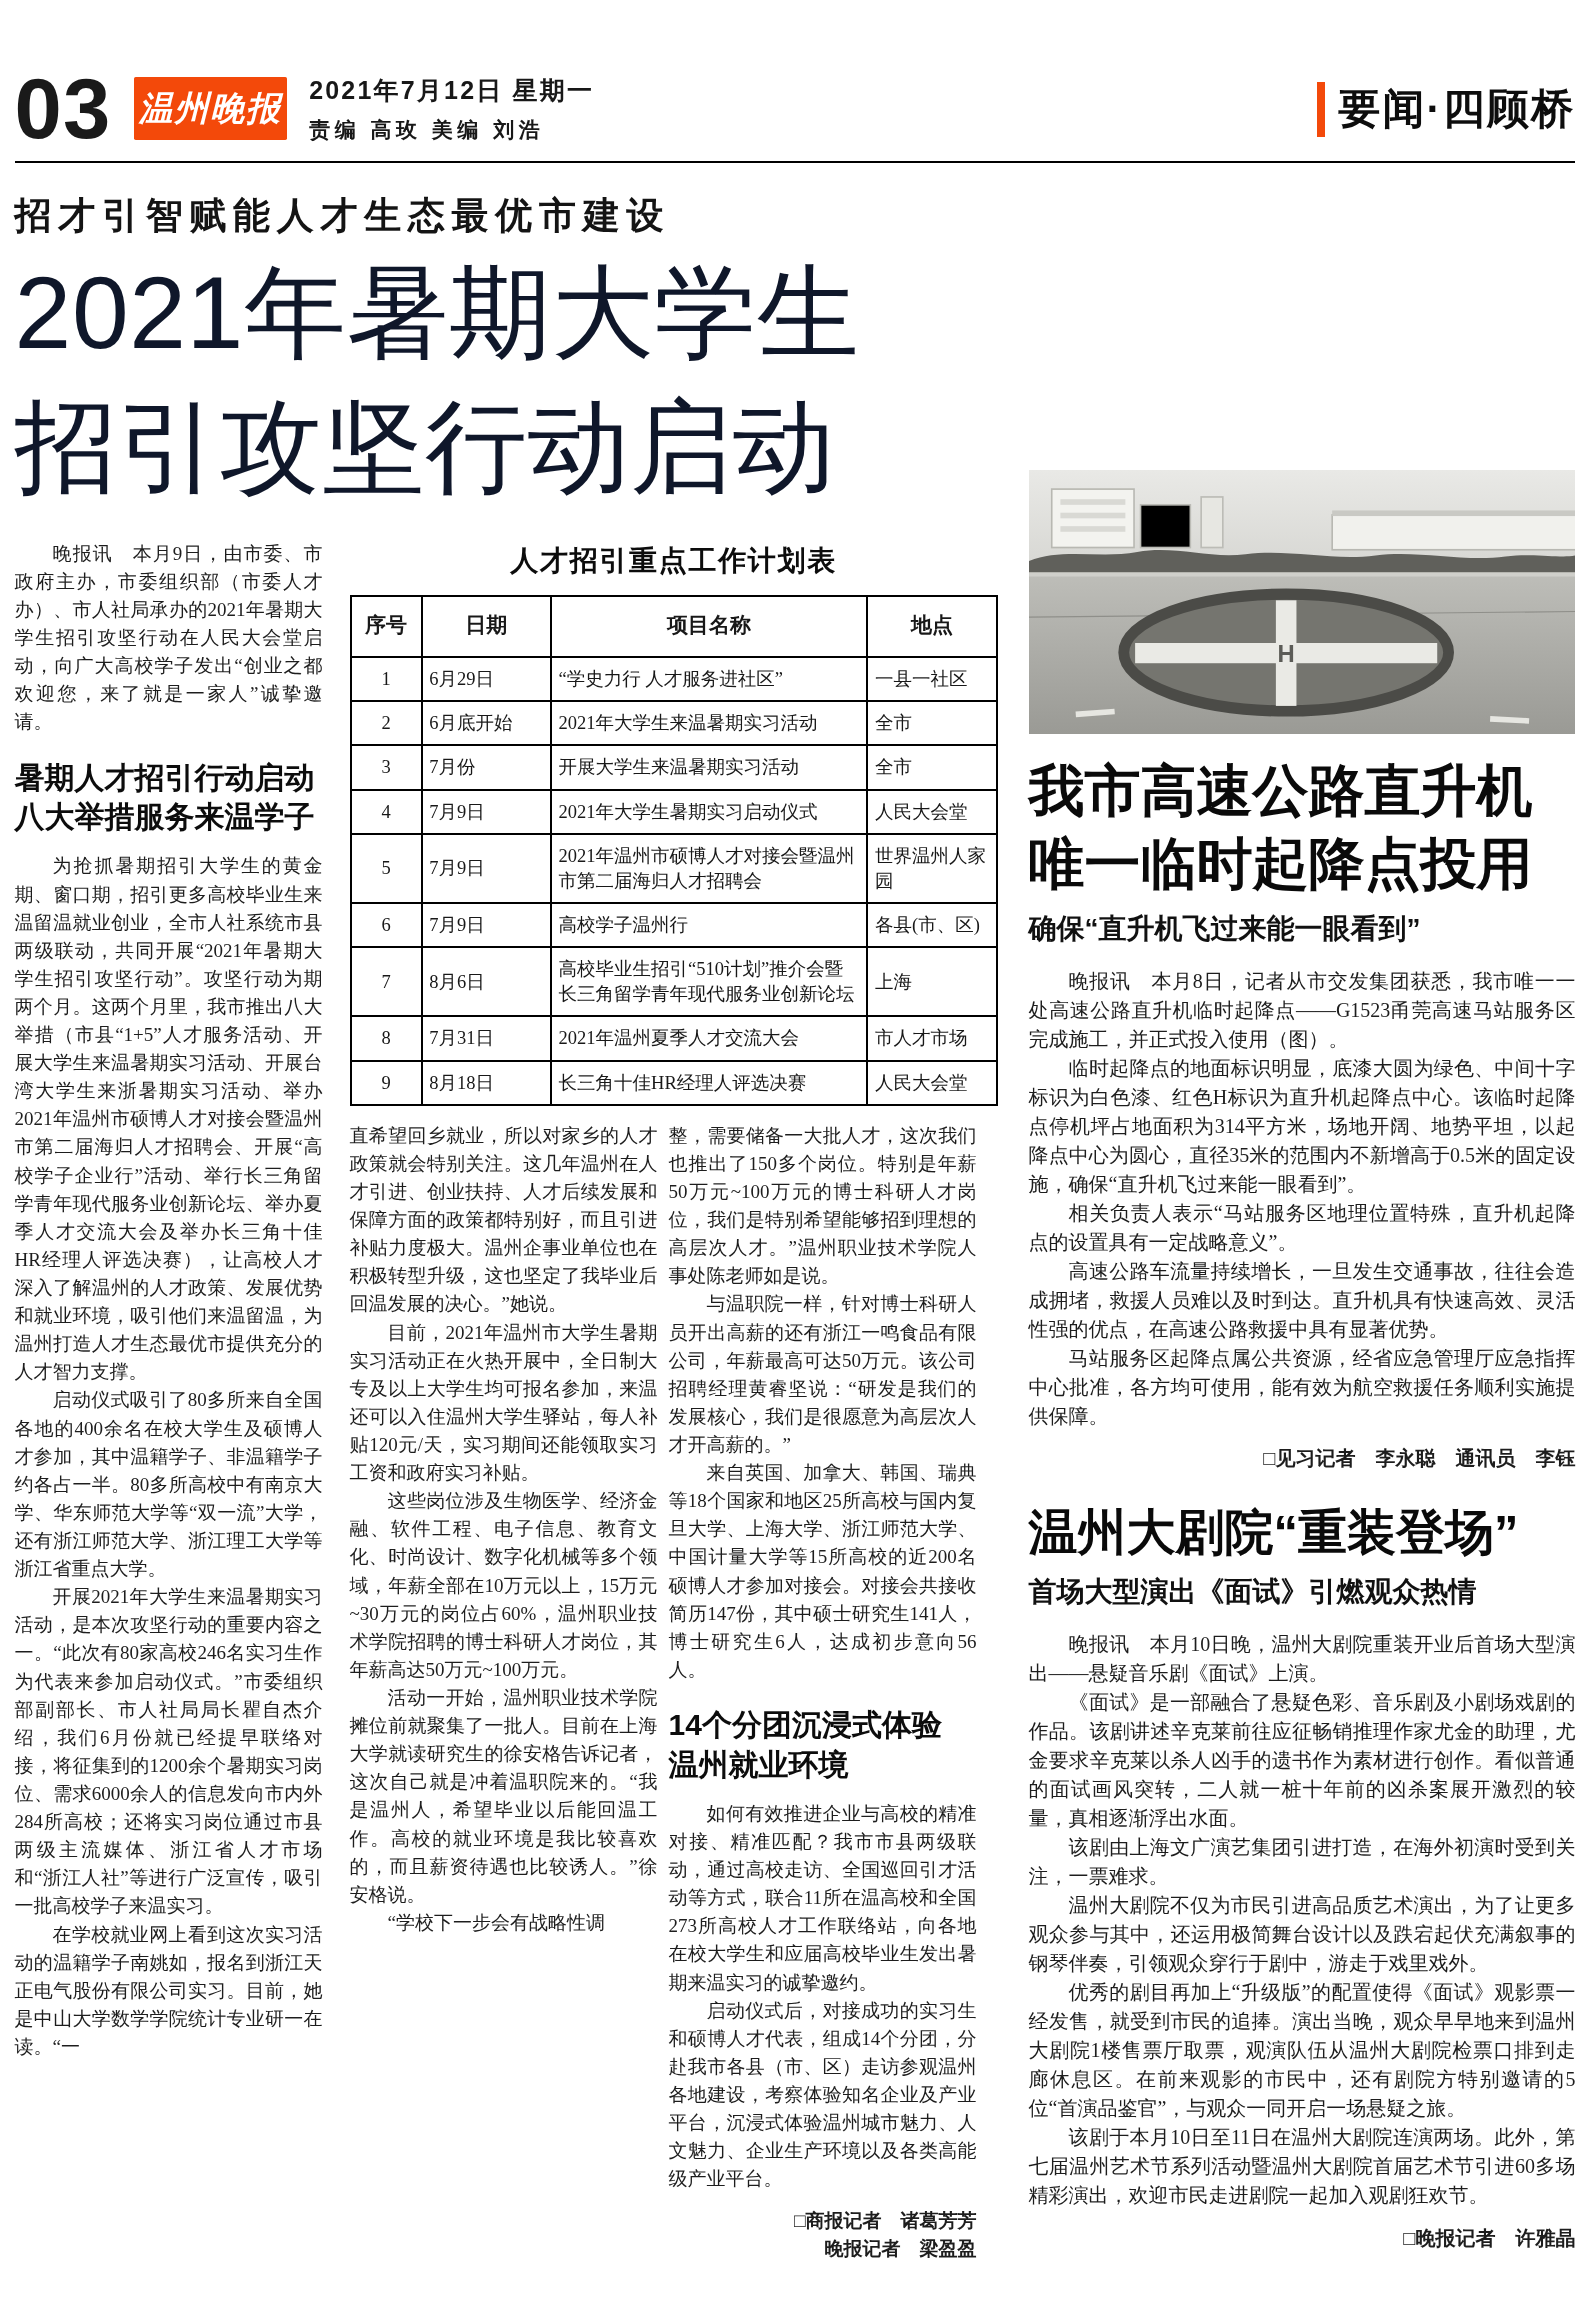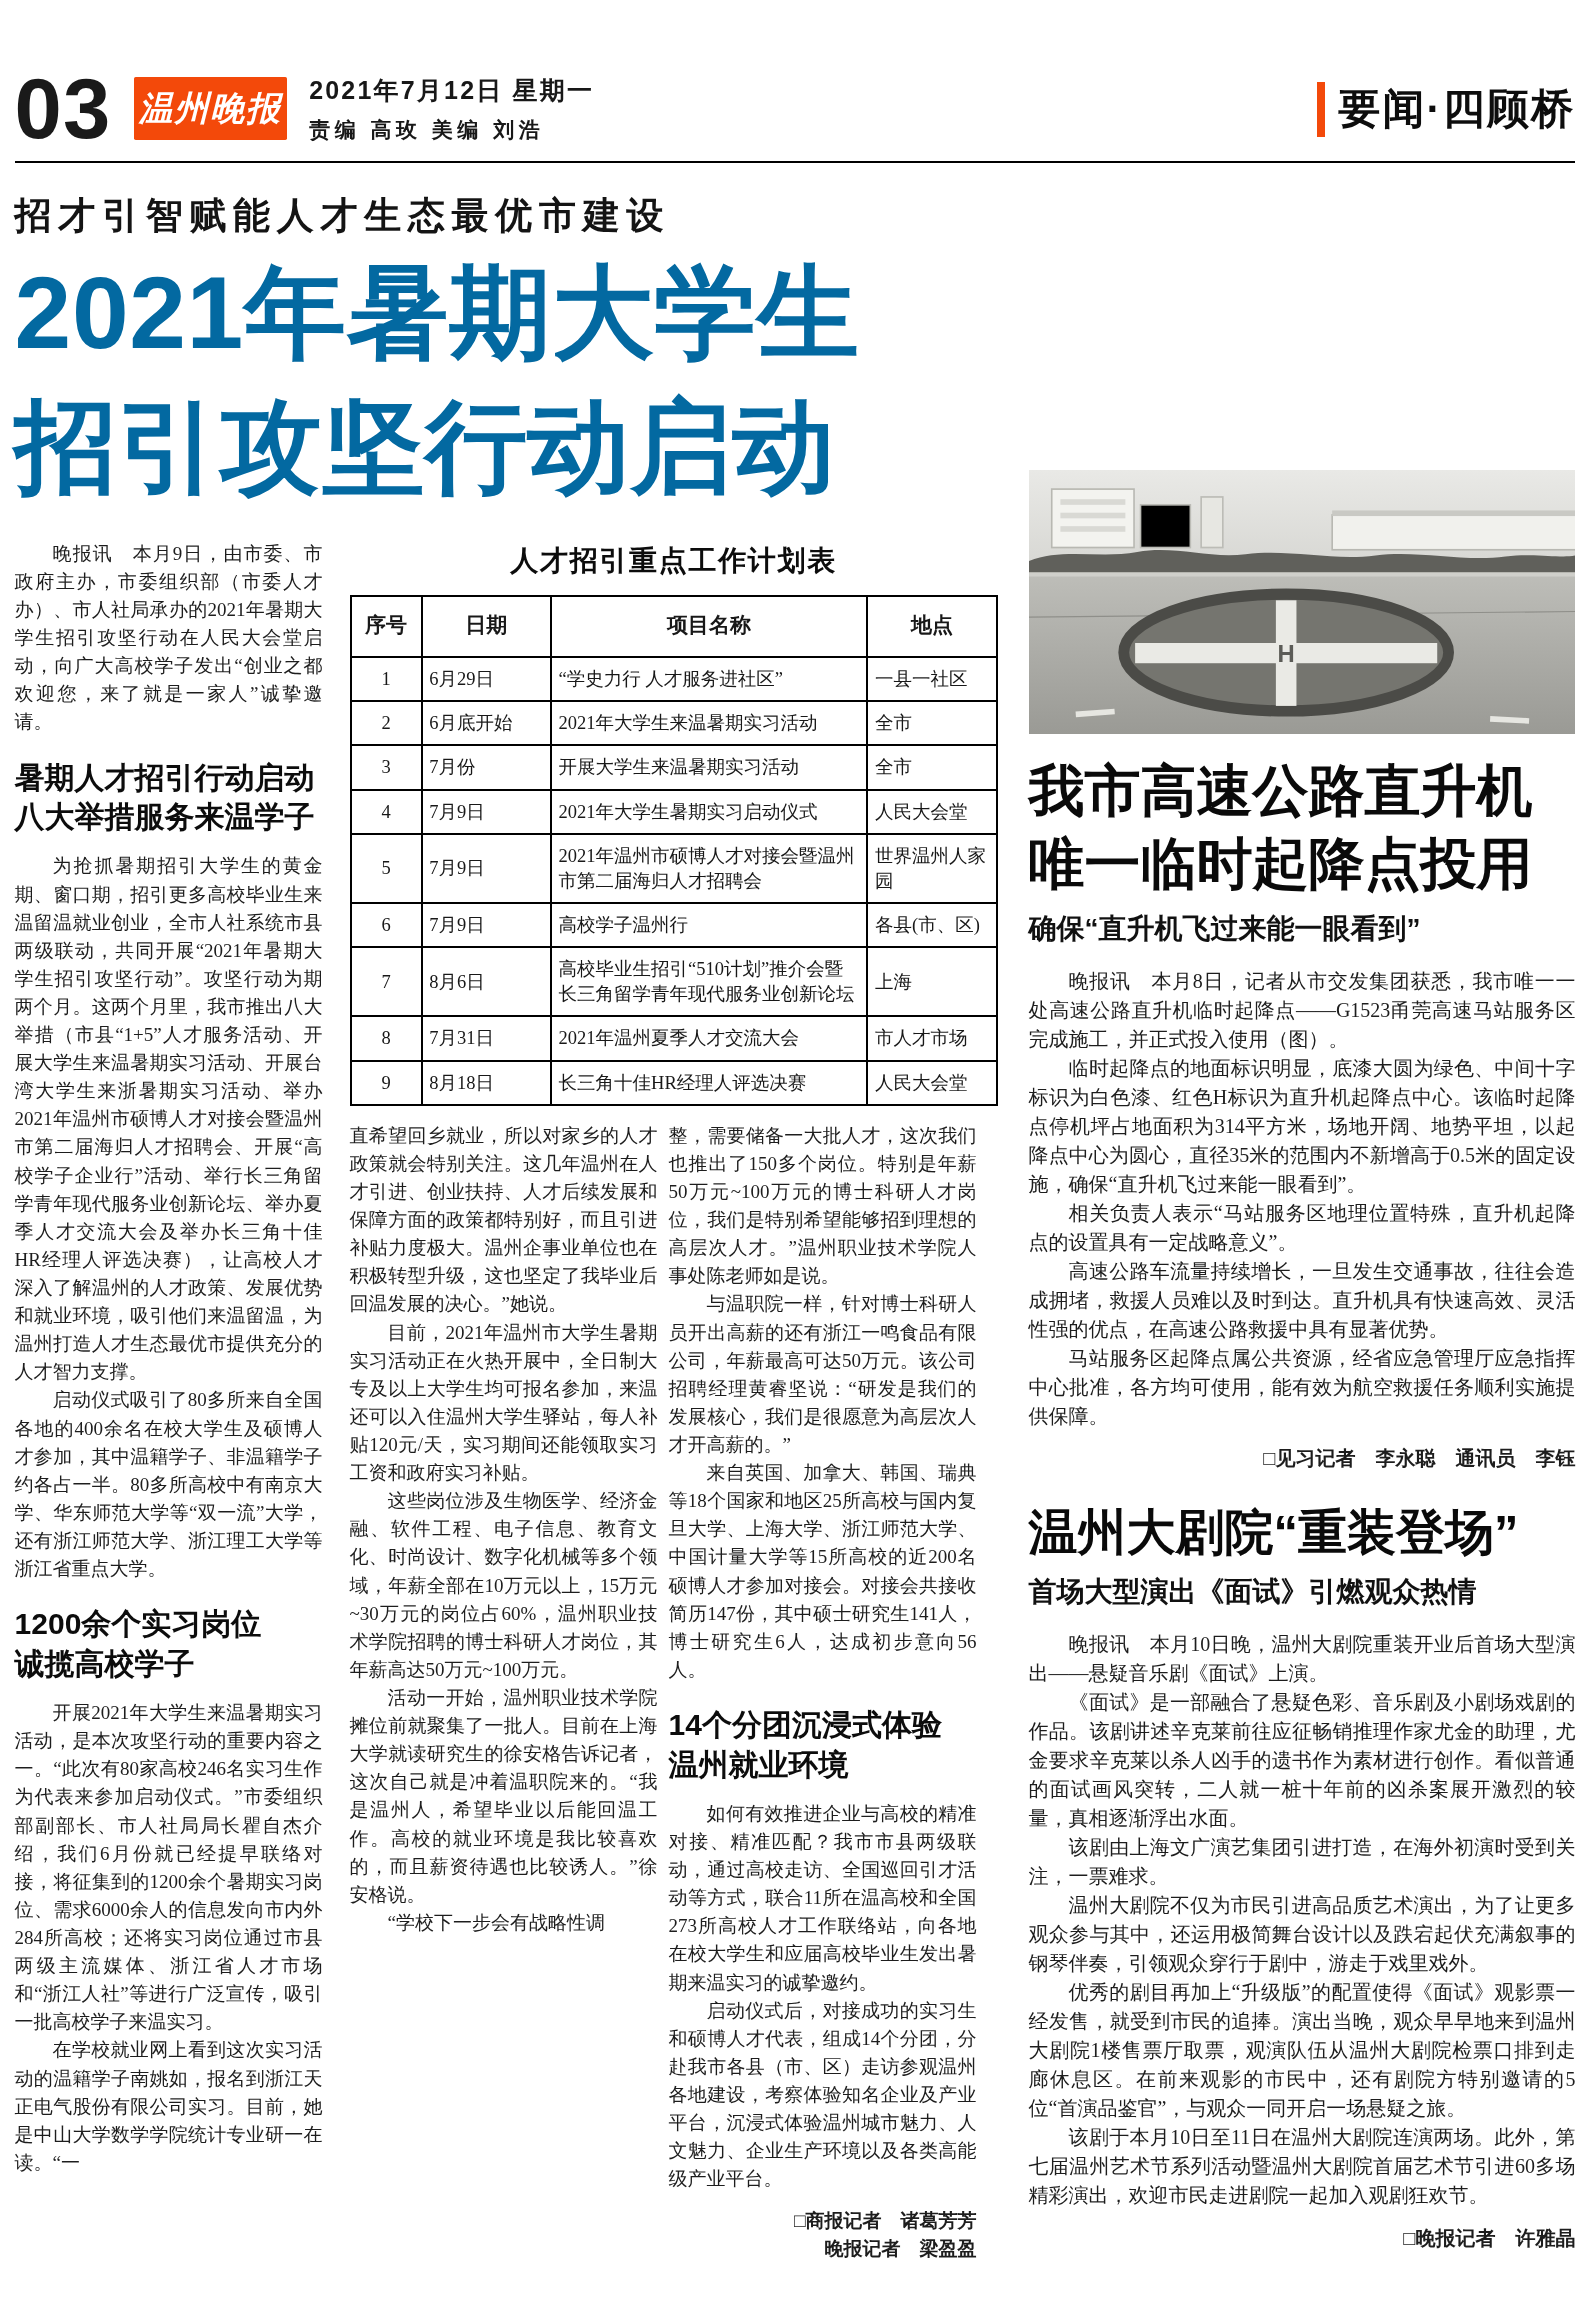--- a/index.html
+++ b/index.html
@@ -24,22 +24,22 @@
   .section-title{ font-family:"Liberation Sans","DejaVu Sans",sans-serif; font-size:42px; font-weight:800; letter-spacing:2.2px; color:#0d0d0d; }
   .head-rule{ border-top:2.2px solid #000; margin-top:9px; }
 
   
   .content{ display:flex; gap:31px; padding-top:28px; }
   .left-main{ width:983px; flex:none; }
   .right-col{ flex:1; padding-top:279px; }
 
   
   .kicker{ font-family:"Liberation Sans","DejaVu Sans",sans-serif; font-size:37px; font-weight:700; letter-spacing:6.7px; color:#141414; }
-  .headline{ font-family:"Liberation Sans","DejaVu Sans",sans-serif; font-size:102px; font-weight:700; line-height:1.32;
-    letter-spacing:0.6px; white-space:pre-line; color:#0369a1; margin-top:4.5px; }
+  .headline{ font-family:"Liberation Sans","DejaVu Sans",sans-serif; font-size:102px; font-weight:400; line-height:1.32;
+    letter-spacing:0.6px; white-space:pre-line; color:#0f172a; margin-top:4.5px; }
   .body-cols{ display:flex; gap:27px; margin-top:25px; }
   .col{ width:308px; flex:none; font-size:19px; line-height:1.48; text-align:justify; color:#1d1d1d; }
   .right-wrap{ flex:1; display:flex; flex-direction:column; }
   .cols23{ display:flex; gap:11px; margin-top:15.7px; }
 
   .block{ }
   .block.p{ text-indent:2em; }
   .block.pc{ text-indent:0; }
   .block.h{ font-family:"Liberation Sans","DejaVu Sans",sans-serif; font-size:30px; font-weight:800; line-height:1.32;
     margin:21px 0 15.7px; white-space:pre-line; text-indent:0; text-align:left; color:#0c0c0c; }
@@ -96,22 +96,20 @@
 
     <div class="body-cols">
 
       <div class="col">
 
       <div class="block p">晚报讯　本月9日，由市委、市政府主办，市委组织部（市委人才办）、市人社局承办的2021年暑期大学生招引攻坚行动在人民大会堂启动，向广大高校学子发出“创业之都欢迎您，来了就是一家人”诚挚邀请。</div>
           <div class="block h">暑期人才招引行动启动
 八大举措服务来温学子</div>
           <div class="block p">为抢抓暑期招引大学生的黄金期、窗口期，招引更多高校毕业生来温留温就业创业，全市人社系统市县两级联动，共同开展“2021年暑期大学生招引攻坚行动”。攻坚行动为期两个月。这两个月里，我市推出八大举措（市县“1+5”人才服务活动、开展大学生来温暑期实习活动、开展台湾大学生来浙暑期实习活动、举办2021年温州市硕博人才对接会暨温州市第二届海归人才招聘会、开展“高校学子企业行”活动、举行长三角留学青年现代服务业创新论坛、举办夏季人才交流大会及举办长三角十佳HR经理人评选决赛），让高校人才深入了解温州的人才政策、发展优势和就业环境，吸引他们来温留温，为温州打造人才生态最优市提供充分的人才智力支撑。</div>
           <div class="block p">启动仪式吸引了80多所来自全国各地的400余名在校大学生及硕博人才参加，其中温籍学子、非温籍学子约各占一半。80多所高校中有南京大学、华东师范大学等“双一流”大学，还有浙江师范大学、浙江理工大学等浙江省重点大学。</div>
-          <div class="block h">1200余个实习岗位
-诚揽高校学子</div>
           <div class="block p">开展2021年大学生来温暑期实习活动，是本次攻坚行动的重要内容之一。“此次有80家高校246名实习生作为代表来参加启动仪式。”市委组织部副部长、市人社局局长瞿自杰介绍，我们6月份就已经提早联络对接，将征集到的1200余个暑期实习岗位、需求6000余人的信息发向市内外284所高校；还将实习岗位通过市县两级主流媒体、浙江省人才市场和“浙江人社”等进行广泛宣传，吸引一批高校学子来温实习。</div>
           <div class="block p">在学校就业网上看到这次实习活动的温籍学子南姚如，报名到浙江天正电气股份有限公司实习。目前，她是中山大学数学学院统计专业研一在读。“一</div>
         </div>
 
       <div class="right-wrap">
         <div class="table-zone">
           <div class="plan-title">人才招引重点工作计划表</div>
           <table class="plan">
             <colgroup>
                 <col style="width:11%">

